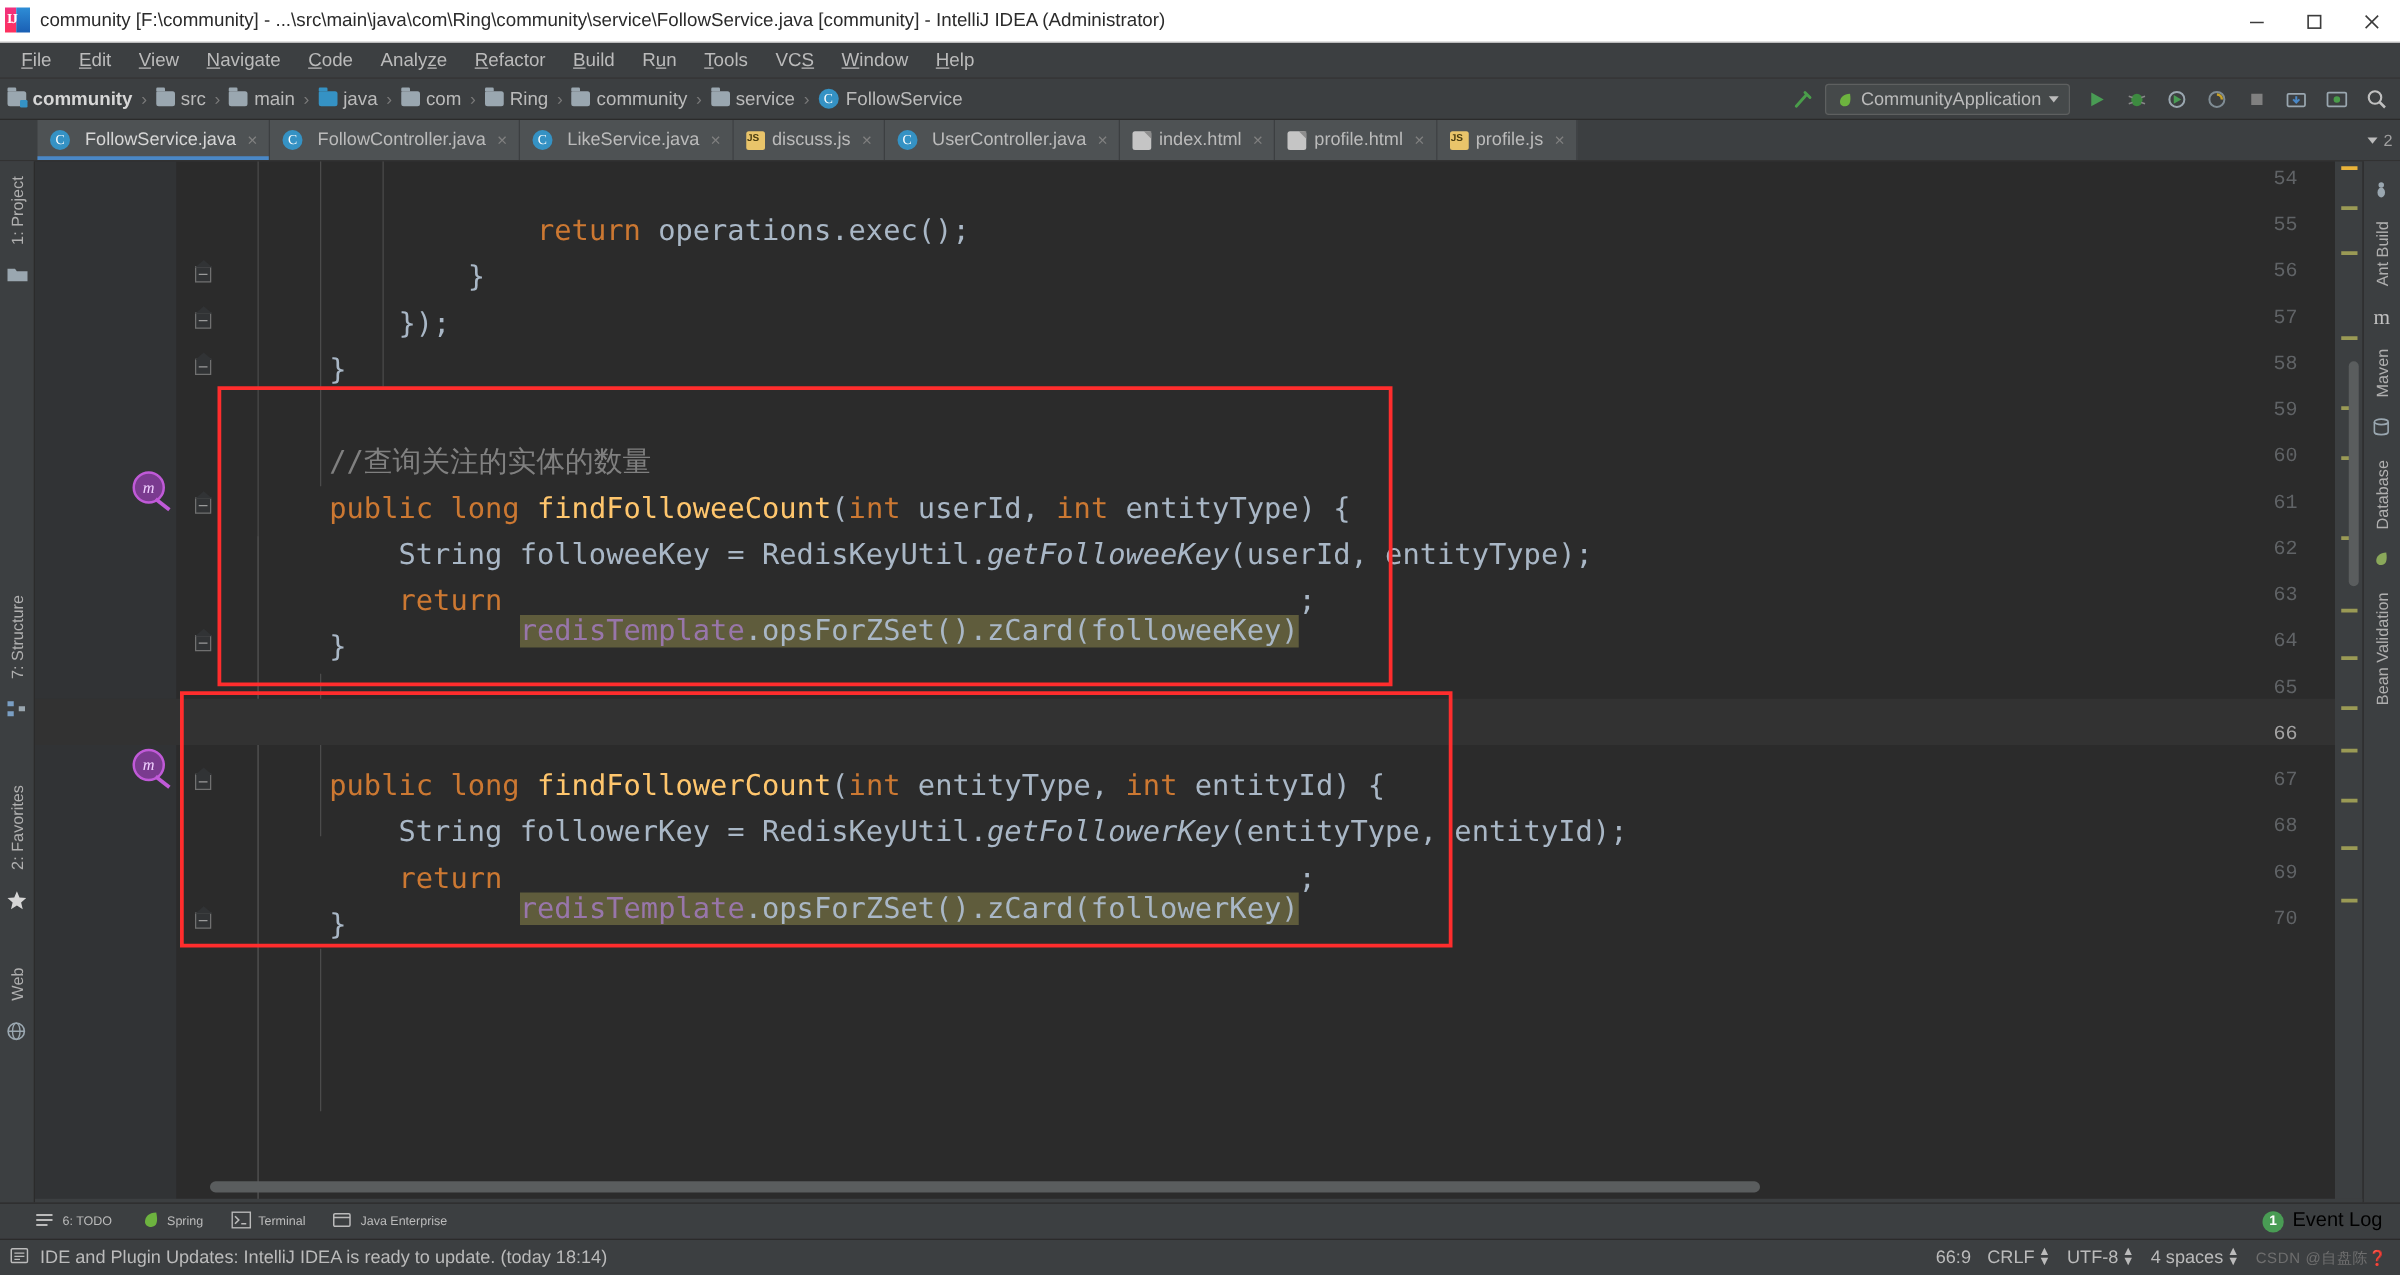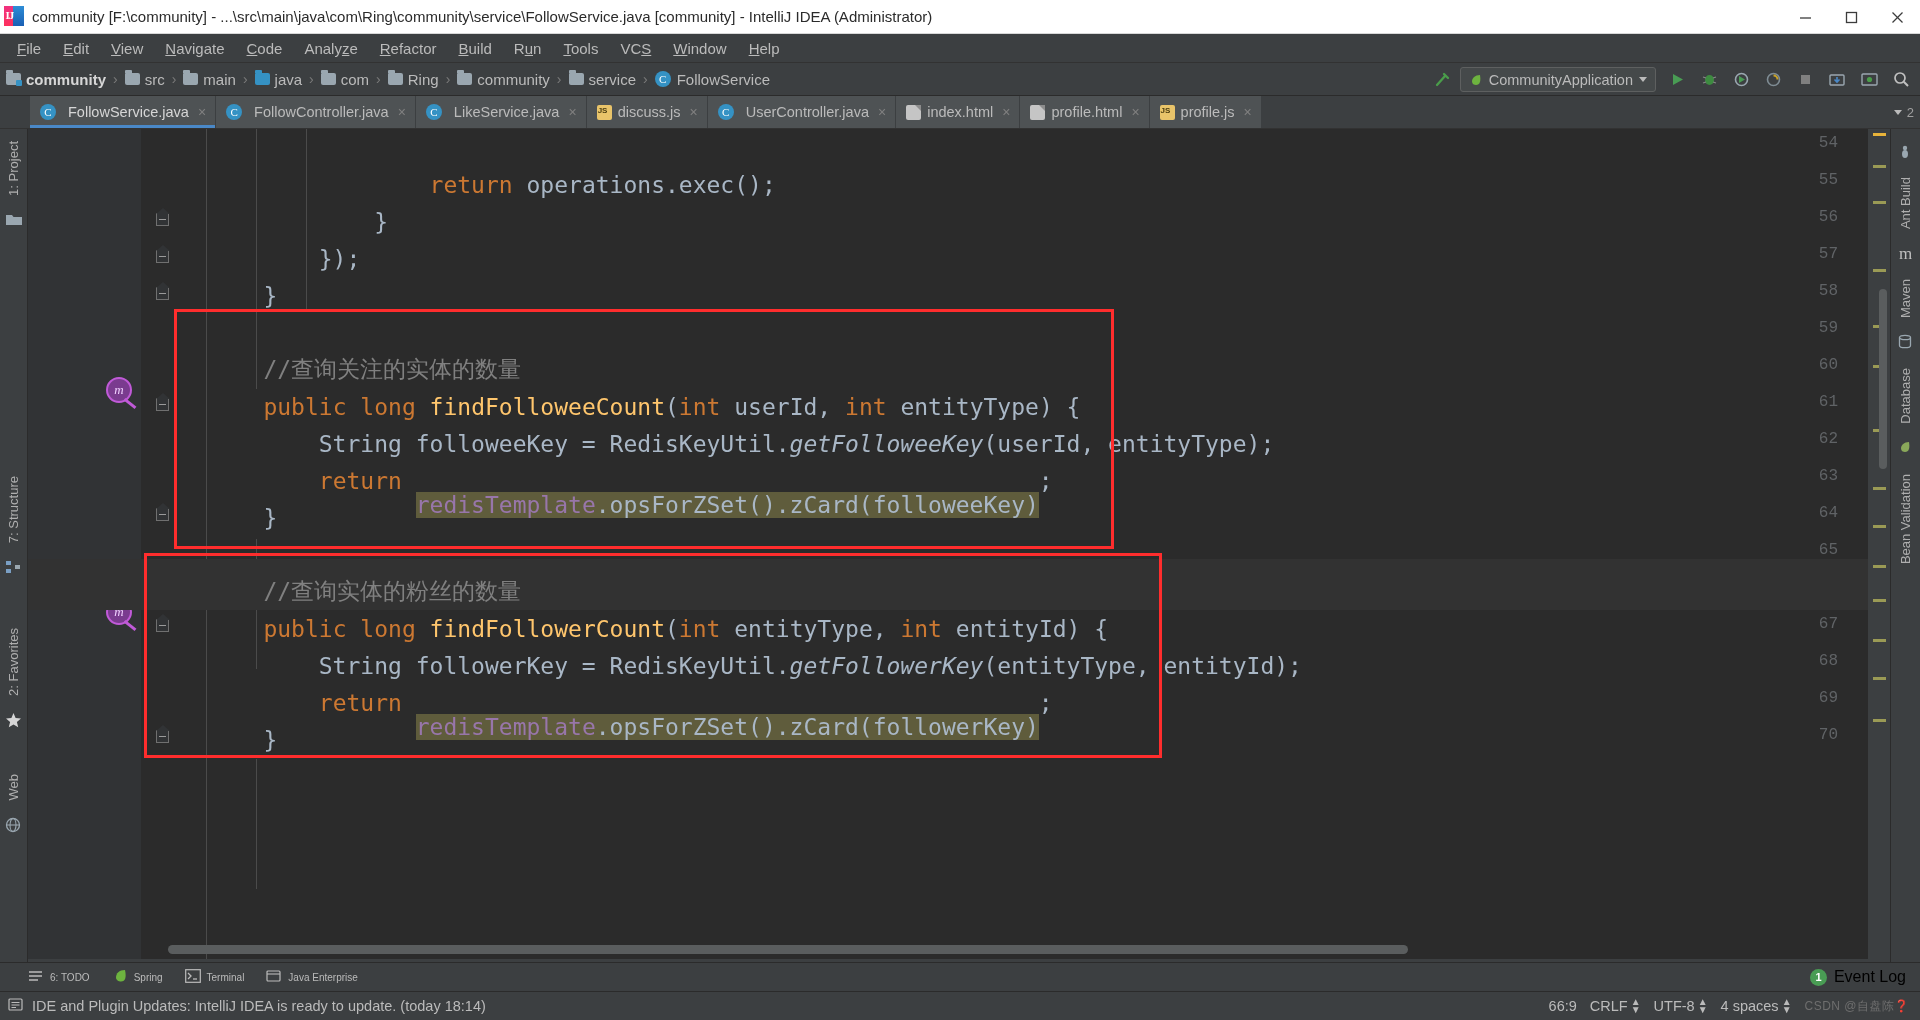--- a/index.html
+++ b/index.html
@@ -546,21 +546,20 @@
     <div class="code-line" style="top:259px"><span style="width:180px;display:inline-block"></span><span class="t">    </span><span class="k">public</span><span class="t"> </span><span class="k">long</span><span class="t"> </span><span class="fn">findFolloweeCount</span><span class="t">(</span><span class="k">int</span><span class="t"> userId, </span><span class="k">int</span><span class="t"> entityType) {</span></div>
 
     <div class="code-line" style="top:296px"><span style="width:180px;display:inline-block"></span><span class="t">        String followeeKey = RedisKeyUtil.</span><span class="it">getFolloweeKey</span><span class="t">(userId, entityType);</span></div>
 
     <div class="code-line" style="top:333px"><span style="width:180px;display:inline-block"></span><span class="t">        </span><span class="k">return</span><span class="t"> </span><span class="fld hl">redisTemplate</span><span class="t hl">.opsForZSet().zCard(followeeKey)</span><span class="t">;</span></div>
 
     <div class="code-line" style="top:370px"><span style="width:180px;display:inline-block"></span><span class="t">    }</span></div>
 
     <div class="code-line" style="top:407px"><span style="width:180px;display:inline-block"></span></div>
 
-    <div class="code-line hl-row" style="top:444px"><span style="width:180px;display:inline-block"></span><span class="c">    //查询实体的粉丝的数量</span></div>
 
     <div class="code-line" style="top:481px"><span style="width:180px;display:inline-block"></span><span class="t">    </span><span class="k">public</span><span class="t"> </span><span class="k">long</span><span class="t"> </span><span class="fn">findFollowerCount</span><span class="t">(</span><span class="k">int</span><span class="t"> entityType, </span><span class="k">int</span><span class="t"> entityId) {</span></div>
 
     <div class="code-line" style="top:518px"><span style="width:180px;display:inline-block"></span><span class="t">        String followerKey = RedisKeyUtil.</span><span class="it">getFollowerKey</span><span class="t">(entityType, entityId);</span></div>
 
     <div class="code-line" style="top:555px"><span style="width:180px;display:inline-block"></span><span class="t">        </span><span class="k">return</span><span class="t"> </span><span class="fld hl">redisTemplate</span><span class="t hl">.opsForZSet().zCard(followerKey)</span><span class="t">;</span></div>
 
     <div class="code-line" style="top:592px"><span style="width:180px;display:inline-block"></span><span class="t">    }</span></div>
 
     <div class="redbox" style="left:146px; top:180px; width:940px; height:240px;"></div>

